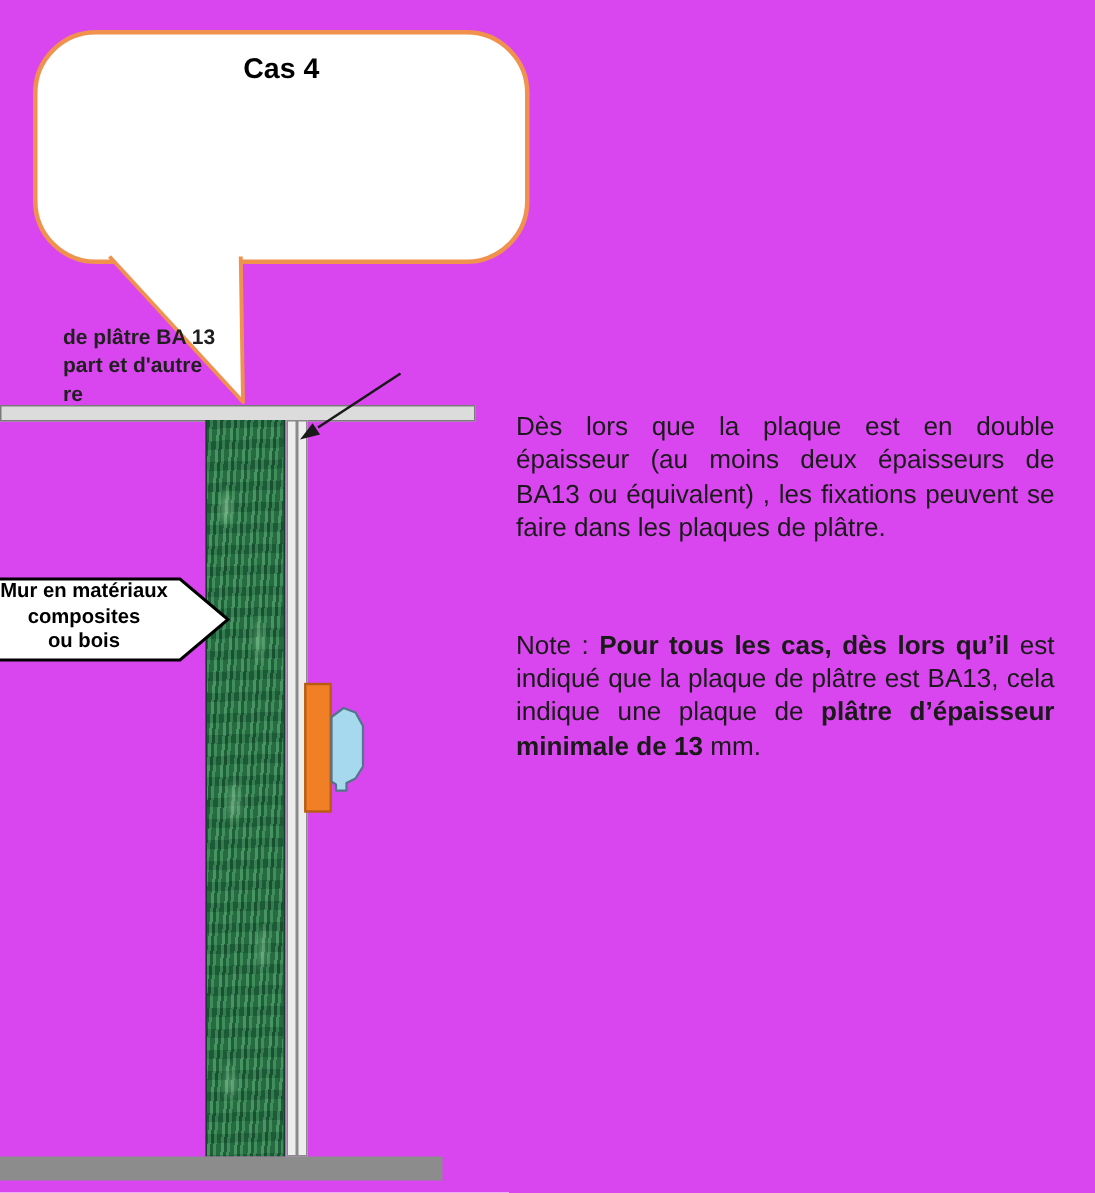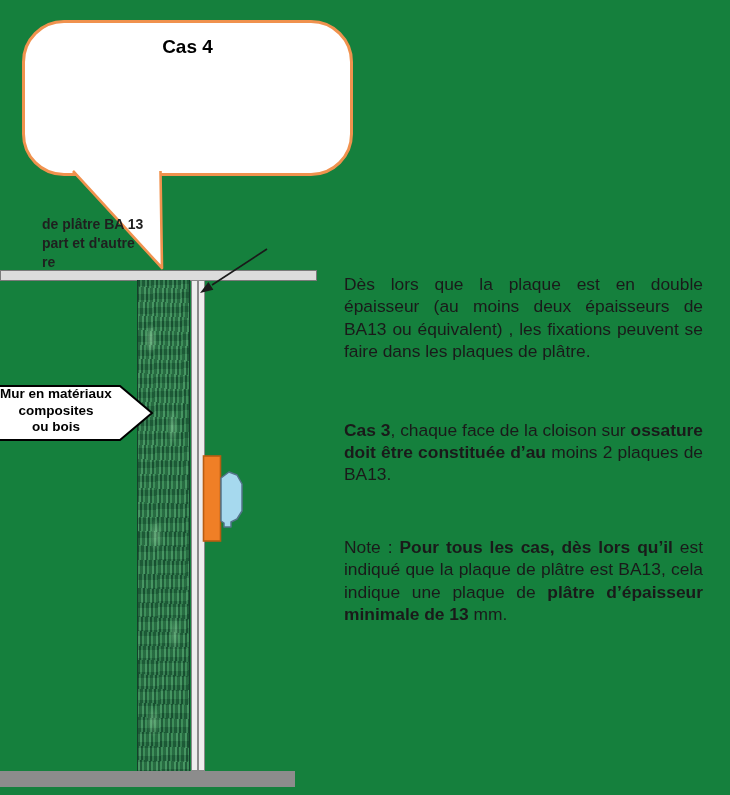--- a/index.html
+++ b/index.html
@@ -1,16 +1,16 @@
 <!DOCTYPE html>
 <html style="--accent: #F0924E; --wall-green: #337A4D; --wall-edge: #14402A; --fixation-orange: #F07F26; --fixation-border: #B85C11; --bolt-blue: #A6D9EE; --bolt-border: #53748A; --rail-light: #DCDCDC; --rail-border: #7A7A7A; --floor-gray: #8C8C8C; --text: #1A1A1A;"><head>
 <meta charset="utf-8">
 <style>
   html,body{margin:0;padding:0;background:#fff;}
-  .page{position:relative;width:730px;height:795px;background:#15803d;overflow:hidden;
+  .page{position:relative;width:730px;height:795px;background:#d946ef;overflow:hidden;
         font-family:"Liberation Sans",sans-serif;color:#1a1a1a;}
 
   
   .bubble{position:absolute;left:22px;top:20px;width:331px;height:156px;box-sizing:border-box;
           border:3px solid var(--accent);border-radius:42px;background:#fff;text-align:center;}
   .bubble-title{margin-top:13px;font-size:19px;font-weight:bold;color:#000;}
   .bubble-body{margin:19px auto 0;width:302px;font-size:15px;line-height:20px;color:#000;}
 
   
   .top-rail{position:absolute;left:0;top:270px;width:317px;height:11px;box-sizing:border-box;
@@ -91,17 +91,16 @@
   </div>
 
   <div class="callout-text">
     <div>Mur en matériaux</div>
     <div>composites</div>
     <div>ou bois</div>
   </div>
 
   <div class="text-col">
       <p class="para"><span>Dès lors que la plaque est en double épaisseur (au moins deux épaisseurs de BA13 ou équivalent) , les fixations peuvent se faire dans les plaques de plâtre.</span></p>
-      <p class="para"><span class="b">Cas 3</span><span>, chaque face de la cloison sur </span><span class="b">ossature doit être constituée d’au</span><span> moins 2 plaques de BA13.</span></p>
       <p class="para"><span>Note : </span><span class="b">Pour tous les cas, dès lors qu’il</span><span> est indiqué que la plaque de plâtre est BA13, cela indique une plaque de </span><span class="b">plâtre d’épaisseur minimale de 13</span><span> mm.</span></p>
     </div>
 
 </div>
 
 </body></html>

